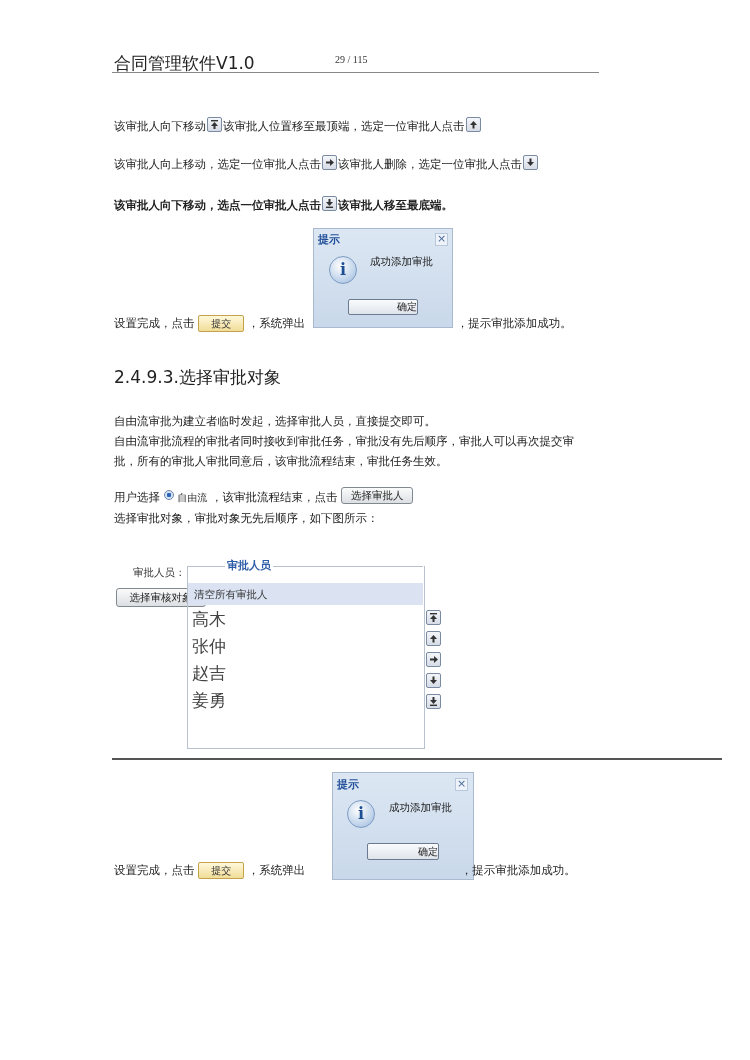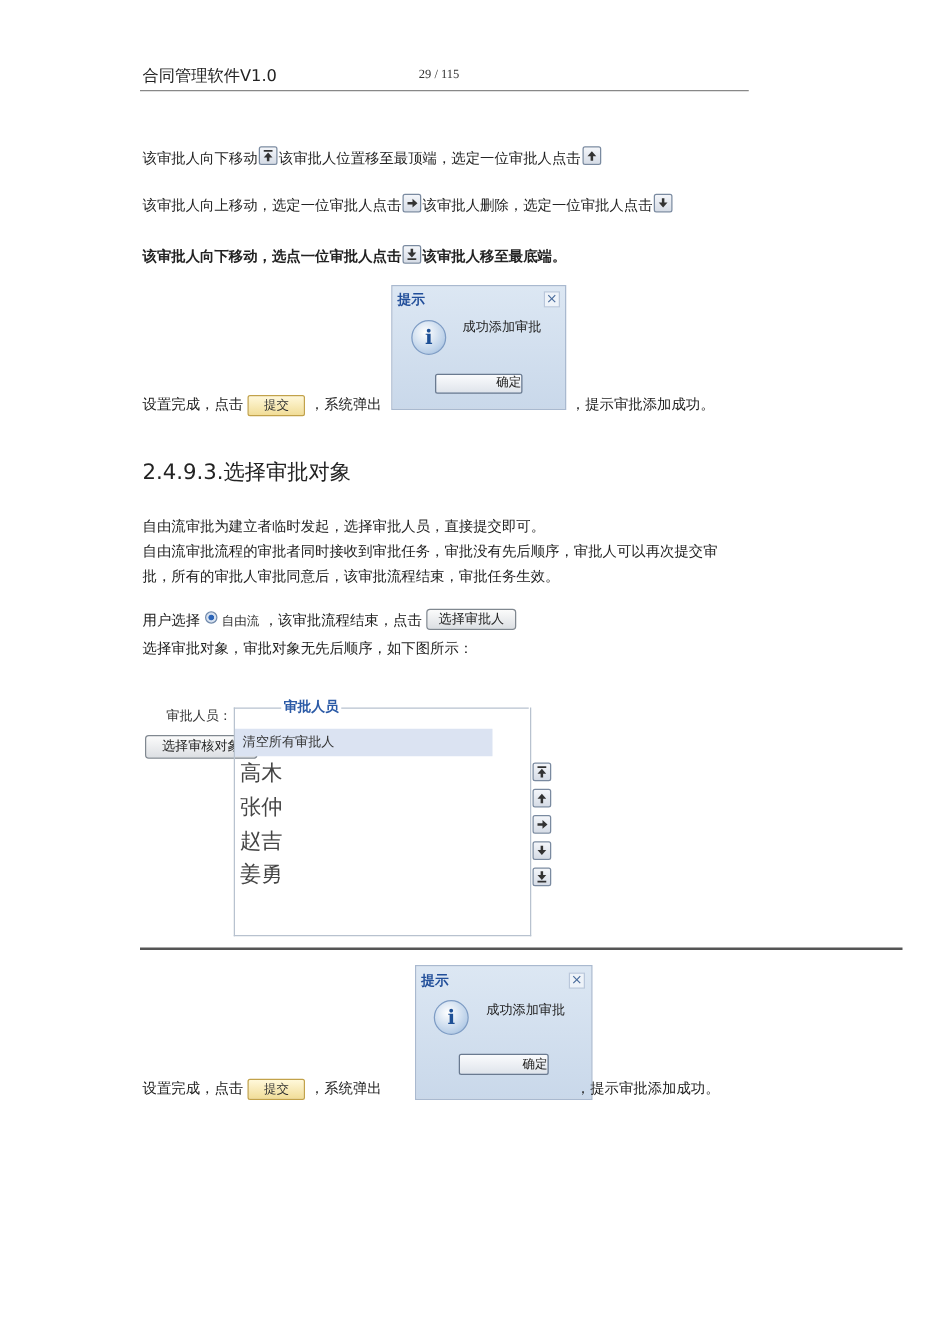--- a/index.html
+++ b/index.html
@@ -2,21 +2,21 @@
 <html><head>
   <meta charset="utf-8">
   <style>
     html, body { margin: 0; padding: 0; }
     body {
       width: 750px; height: 1060px; background: #ffffff; position: relative;
       font-family: "DejaVu Sans", "Liberation Sans", sans-serif; color: #1a1a1a;
       overflow: hidden;
     }
     .abs { position: absolute; }
-    .hdr-title { left: 114px; top: 52px; font-size: 13px; color: #222; }
+    .hdr-title { left: 114px; top: 52px; font-size: 17px; color: #222; }
     .hdr-page { left: 335px; top: 54px; font-size: 10px; font-family: "Liberation Serif", serif; color: #333; }
     .hdr-line { left: 112px; top: 72px; width: 487px; height: 1px; background: #888; }
     .para { font-size: 11.5px; color: #222; line-height: 16px; white-space: nowrap; }
     .ico {
       display: inline-block; width: 13px; height: 13px; border: 1px solid #7a8aa0;
       border-radius: 2px; background: linear-gradient(#f4f6fa, #d6dce6);
       vertical-align: -2px; position: relative; margin: 0 1px;
     }
     .ico svg { position: absolute; left: 1px; top: 1px; }
     .btn-submit {
@@ -114,21 +114,21 @@
 </div>
 <div class="abs para" style="left:114px; top:510px;">选择审批对象，审批对象无先后顺序，如下图所示：</div>
 
 <div class="abs btn-gray" style="left:116px; top:540px; width:88px; height:17px; line-height:17px;margin-top:48px;">选择审核对象</div>
 <div class="abs" style="left:133px; top:566px; font-size:10.5px; color:#333;">审批人员：</div>
 
 <div class="abs" style="left:187px; top:566px; width:236px; height:1px; background:#b8c2cf;"></div>
 <div class="abs fieldset" style="left:187px; top:566px; width:236px; height:182px;"></div>
 <div class="abs legend" style="left:193px; top:558px;">审批人员</div>
 
-<div class="abs list-header" style="left:188px; top:583px; width:206px; height:22px; line-height:22px; padding-left:6px; box-sizing:border-box;">清空所有审批人</div>
+<div class="abs list-header" style="left:188px; top:583px; width:235px; height:22px; line-height:22px; padding-left:6px; box-sizing:border-box;">清空所有审批人</div>
 
 <div class="abs" style="left:192px; top:606px;">
   <div class="list-item">高木</div>
   <div class="list-item">张仲</div>
   <div class="list-item">赵吉</div>
   <div class="list-item">姜勇</div>
 </div>
 
 <div class="abs" style="left:426px; top:610px; width:14px;">
   <div class="ico" style="display:block; margin:0 0 6px 0;">

